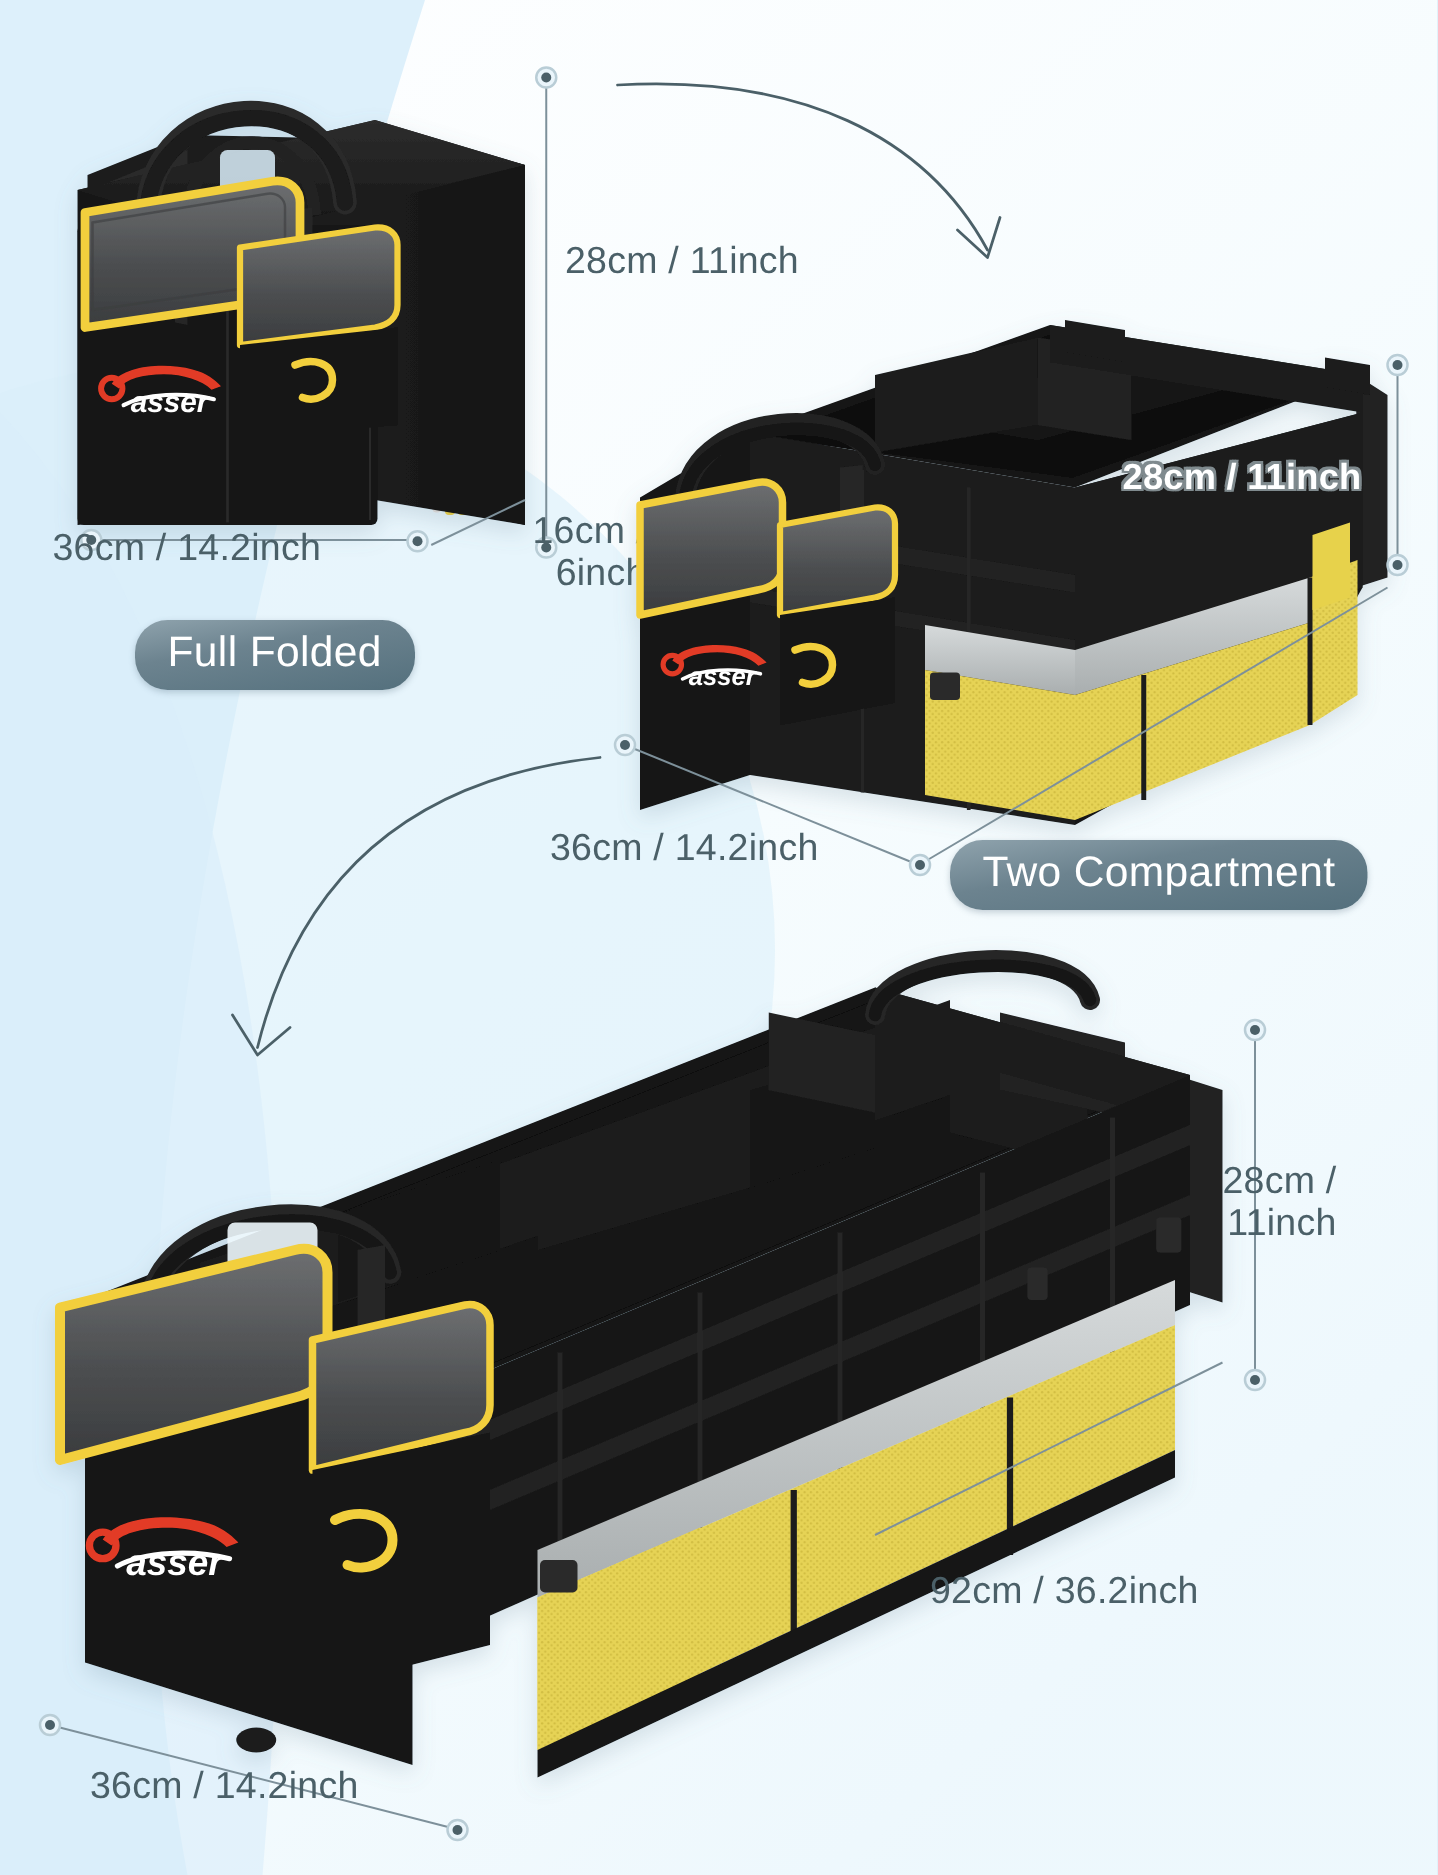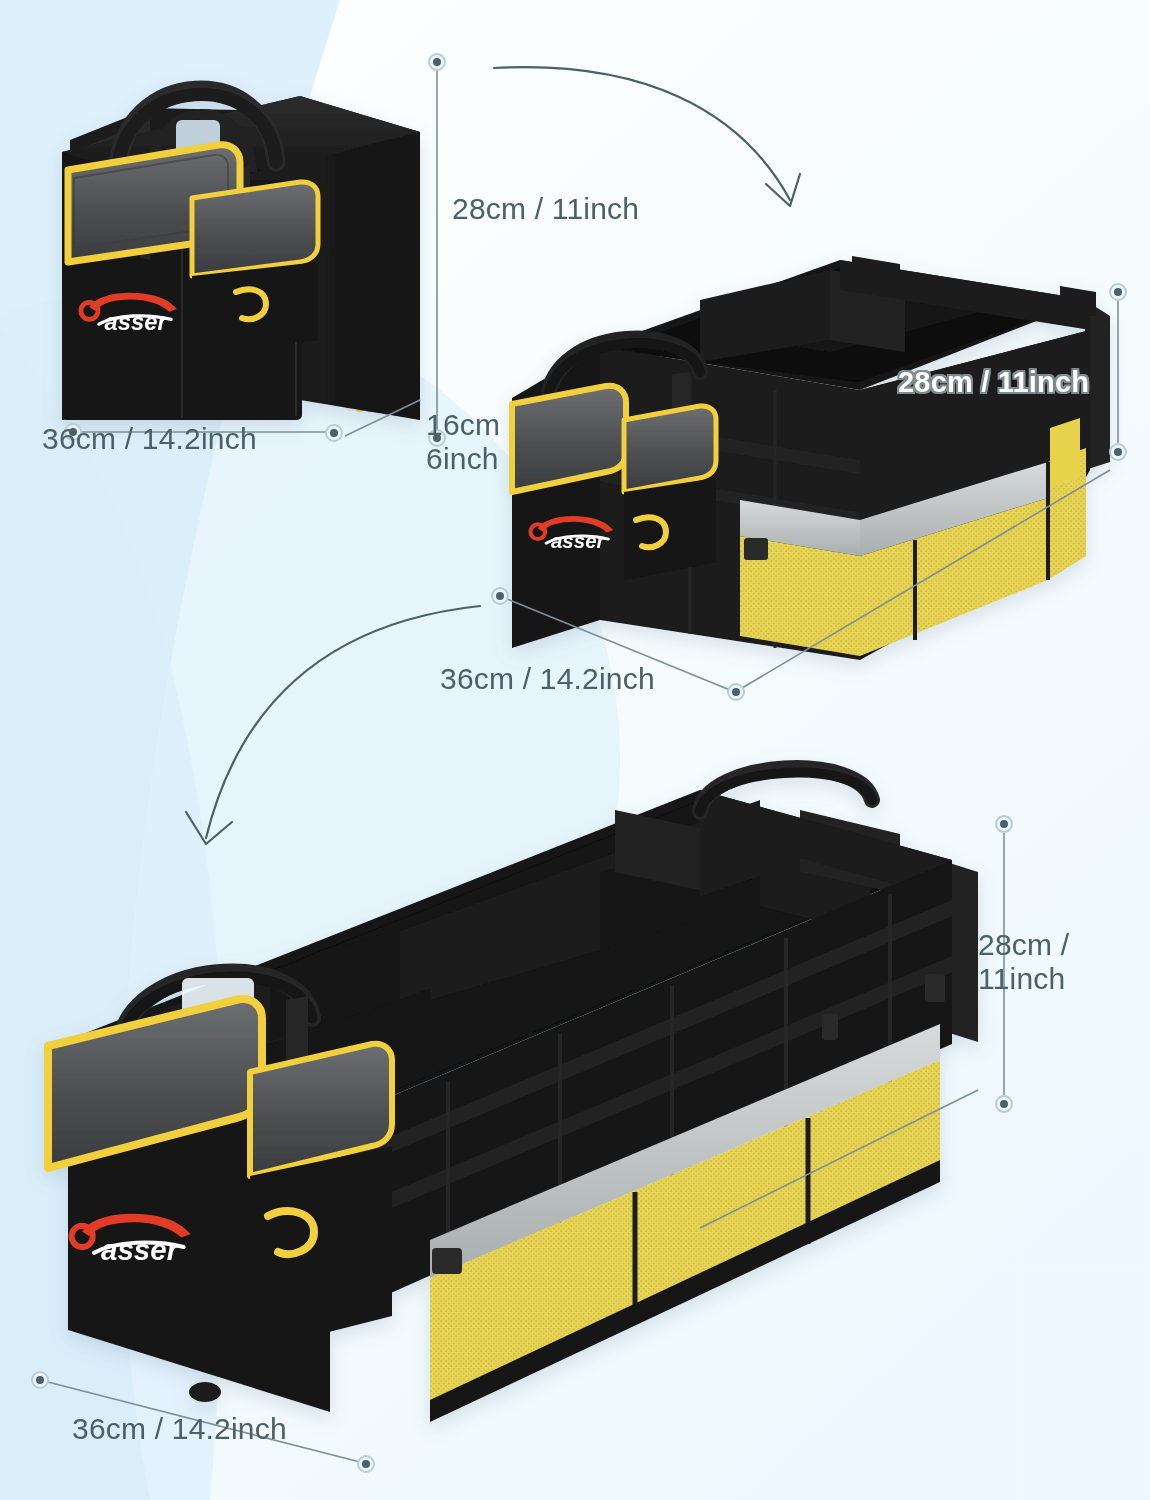--- a/index.html
+++ b/index.html
@@ -2,21 +2,21 @@
 <html><head>
 <meta charset="utf-8">
 <style>
   html,body{margin:0;padding:0;}
   body{
     width:1150px;height:1500px;overflow:hidden;
     font-family:"Liberation Sans","DejaVu Sans",sans-serif;
     background:#dff1fc;
     position:relative;
   }
-  .stage{position:absolute;inset:0;overflow:hidden;}
+  .stage{position:absolute;inset:0;overflow:hidden;text-align:right;}
 
   
   .bg-base{position:absolute;inset:0;background:#ddf0fb;}
 
   
   .dim-label{
     position:absolute;
     color:#4b6068;
     font-size:30px;
     letter-spacing:.2px;
@@ -189,20 +189,21 @@
       <circle cx="334" cy="433" r="8" fill="#eaf5fb" stroke="#b9cdd6" stroke-width="2"></circle>
       <circle cx="334" cy="433" r="4" fill="#4b6068"></circle>
     </g>
   </svg>
 
   <div class="dim-label" style="left:452px;top:192px;">28cm / 11inch</div>
   <div class="dim-label" style="left:42px;top:422px;">36cm / 14.2inch</div>
   <div class="dim-label" style="left:390px;top:408px;margin-left:36px;">16cm /
 6inch</div>
 
+  <div class="badge" style="left:108px;top:496px;">Full Folded</div>
 
   <svg class="overlay" viewBox="0 0 1150 1500">
     <g filter="url(#softShadow)">
 
       <path d="M 1085,300 L 1110,316 L 1110,462 L 1085,470 Z" fill="#202020"></path>
 
       <path d="M 600,346 L 840,260 L 1090,300 L 860,390 Z" fill="#141414"></path>
       <path d="M 612,350 L 840,268 L 1078,304 L 858,382 Z" fill="#0c0c0c"></path>
 
       <path d="M 612,350 L 840,268 L 1078,304 L 858,382 Z" fill="#101010"></path>
@@ -286,20 +287,21 @@
       <circle cx="500" cy="596" r="8" fill="#eaf5fb" stroke="#b9cdd6" stroke-width="2"></circle>
       <circle cx="500" cy="596" r="4" fill="#4b6068"></circle>
       <circle cx="736" cy="692" r="8" fill="#eaf5fb" stroke="#b9cdd6" stroke-width="2"></circle>
       <circle cx="736" cy="692" r="4" fill="#4b6068"></circle>
     </g>
   </svg>
 
   <div class="dim-label onproduct" style="left:898px;top:366px;font-size:29px;">28cm / 11inch</div>
   <div class="dim-label" style="left:440px;top:662px;">36cm / 14.2inch</div>
 
+  <div class="badge" style="left:760px;top:672px;">Two Compartment</div>
 
   <svg class="overlay" viewBox="0 0 1150 1500">
     <g filter="url(#softShadow)">
 
       <path d="M 940,860 L 978,872 L 978,1042 L 940,1030 Z" fill="#212121"></path>
 
       <path d="M 68,1040 L 700,790 L 952,860 L 330,1122 Z" fill="#161616"></path>
       <path d="M 86,1044 L 700,800 L 938,864 L 338,1114 Z" fill="#0d0d0d"></path>
 
       <path d="M 86,1044 L 700,800 L 938,864 L 338,1114 Z" fill="#121212"></path>
@@ -394,20 +396,21 @@
       <circle cx="1004" cy="1104" r="4" fill="#4b6068"></circle>
       <circle cx="40" cy="1380" r="8" fill="#eaf5fb" stroke="#b9cdd6" stroke-width="2"></circle>
       <circle cx="40" cy="1380" r="4" fill="#4b6068"></circle>
       <circle cx="366" cy="1464" r="8" fill="#eaf5fb" stroke="#b9cdd6" stroke-width="2"></circle>
       <circle cx="366" cy="1464" r="4" fill="#4b6068"></circle>
     </g>
   </svg>
 
   <div class="dim-label" style="left:978px;top:928px;">28cm /
 11inch</div>
+  <div class="dim-label" style="left:744px;top:1256px;">92cm / 36.2inch</div>
   <div class="dim-label" style="left:72px;top:1412px;">36cm / 14.2inch</div>
 
 
   <svg class="overlay" viewBox="0 0 1150 1500">
     <g fill="none" stroke="#4b6068" stroke-width="2.2" stroke-linecap="round" stroke-linejoin="round">
 
       <path d="M 494,68 C 640,60 740,108 790,200"></path>
       <path d="M 766,184 L 790,206 L 800,174"></path>
 
       <path d="M 480,606 C 330,622 240,700 206,838"></path>

